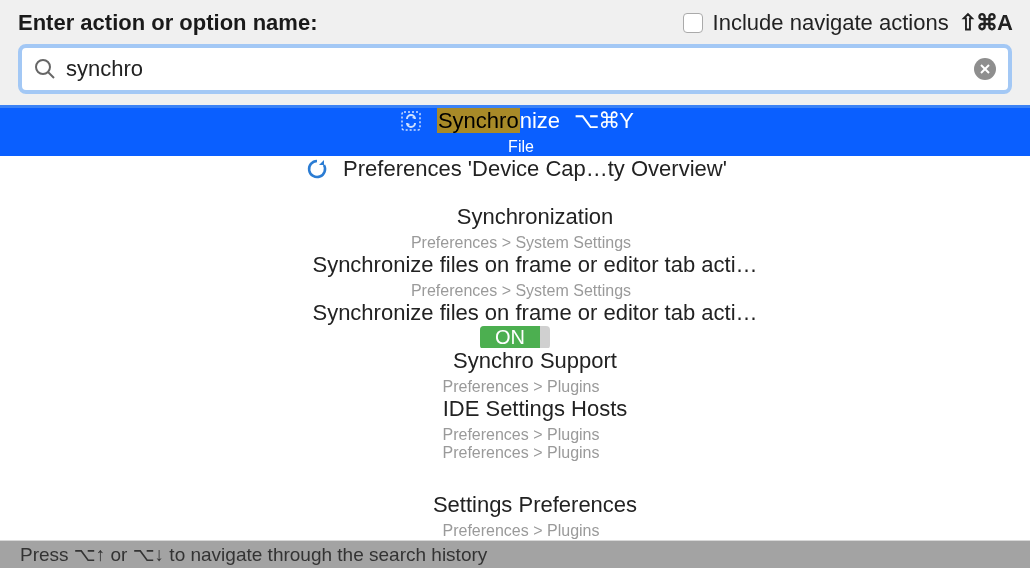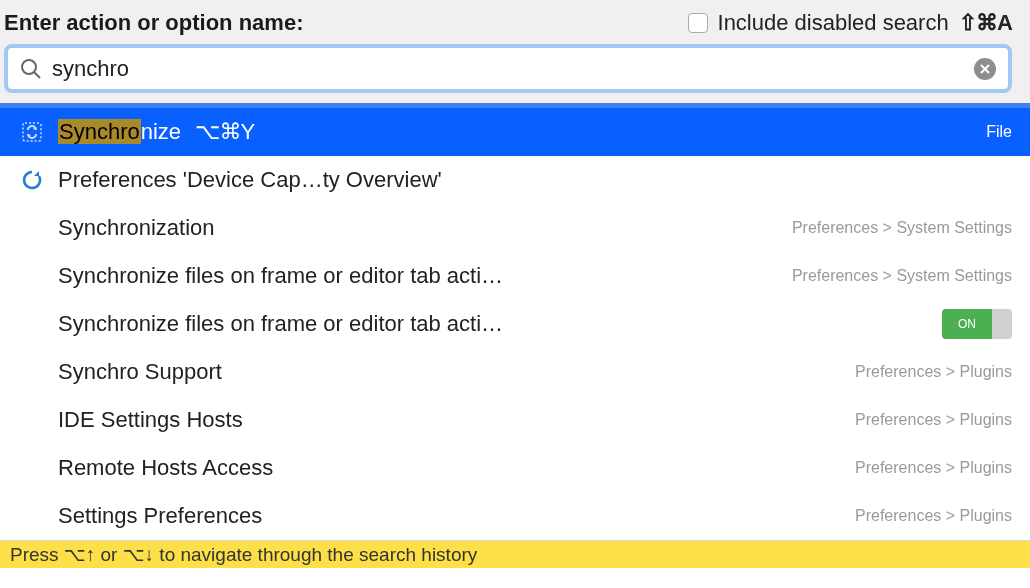--- a/index.html
+++ b/index.html
@@ -5,22 +5,22 @@
     * { box-sizing: border-box; margin: 0; padding: 0; }
     body {
       font-family: -apple-system, "Helvetica Neue", Arial, sans-serif;
       background: #fff;
       width: 1030px;
       height: 588px;
       overflow: hidden;
     }
     .header {
       background: #f0f0f0;
-      border-bottom: 5px solid #3b82f6;
-      padding: 4px 18px 10px 4px;
+      border-bottom: 3px solid #3b82f6;
+      padding: 4px 18px 10px 18px;
       height: 108px;
       display: flex;
       flex-direction: column;
       position: relative;
     }
     .header-row {
       display: flex;
       align-items: center;
       justify-content: space-between;
       padding: 6px 0 4px 0;
@@ -97,20 +97,21 @@
       background: #fff;
     }
     .row {
       display: flex;
       align-items: center;
       padding: 0 18px;
       height: 48px;
       font-size: 22px;
       justify-content: space-between;
       overflow: hidden;
+      flex-direction: column;
     }
     .row .left {
       display: flex;
       align-items: center;
       gap: 12px;
       min-width: 0;
     }
     .row .left .text {
       white-space: nowrap;
       overflow: hidden;
@@ -151,49 +152,49 @@
       height: 30px;
       border-radius: 4px;
       background: #d0d0d0;
       position: relative;
       display: flex;
       align-items: center;
     }
     .toggle .on-part {
       background: #4caf50;
       height: 100%;
-      width: 50px;
+      width: 60px;
       border-radius: 4px 0 0 4px;
       display: flex;
       align-items: center;
       justify-content: center;
       color: #fff;
-      font-size: 12px;
+      font-size: 20px;
       font-weight: 500;
     }
     .footer {
       border-top: 1px solid #d8d8d8;
-      background: #fde047;
+      background: #a3a3a3;
       font-size: 19px;
       color: #333;
-      padding: 3px 10px;
+      padding: 3px 20px;
       height: 28px;
       display: flex;
       align-items: center;
     }
   </style>
 </head>
 <body>
 
 <div class="header">
   <div class="header-row">
     <div class="header-label">Enter action or option name:</div>
     <div class="header-right">
       <div class="checkbox"></div>
-      <div class="disabled-label">Include disabled search</div>
+      <div class="disabled-label">Include navigate actions</div>
       <div class="shortcut-hint">⇧⌘A</div>
     </div>
   </div>
   <div class="search-wrap">
     <svg class="mag" width="22" height="22" viewBox="0 0 22 22">
         <circle cx="9" cy="9" r="7" stroke="#666" stroke-width="2" fill="none"></circle>
         <line x1="14" y1="14" x2="20" y2="20" stroke="#666" stroke-width="2"></line>
       </svg>
     <input class="search-input" value="synchro" style="">
     <div class="clear-btn">
@@ -264,24 +265,20 @@
       <div class="right">Preferences &gt; Plugins</div>
     </div>
     <div class="row">
       <div class="left">
         <div class="icon-slot"></div>
         <span class="text">IDE Settings Hosts</span>
       </div>
       <div class="right">Preferences &gt; Plugins</div>
     </div>
     <div class="row">
-      <div class="left">
-        <div class="icon-slot"></div>
-        <span class="text">Remote Hosts Access</span>
-      </div>
       <div class="right">Preferences &gt; Plugins</div>
     </div>
     <div class="row">
       <div class="left">
         <div class="icon-slot"></div>
         <span class="text">Settings Preferences</span>
       </div>
       <div class="right">Preferences &gt; Plugins</div>
     </div>
   </div>

